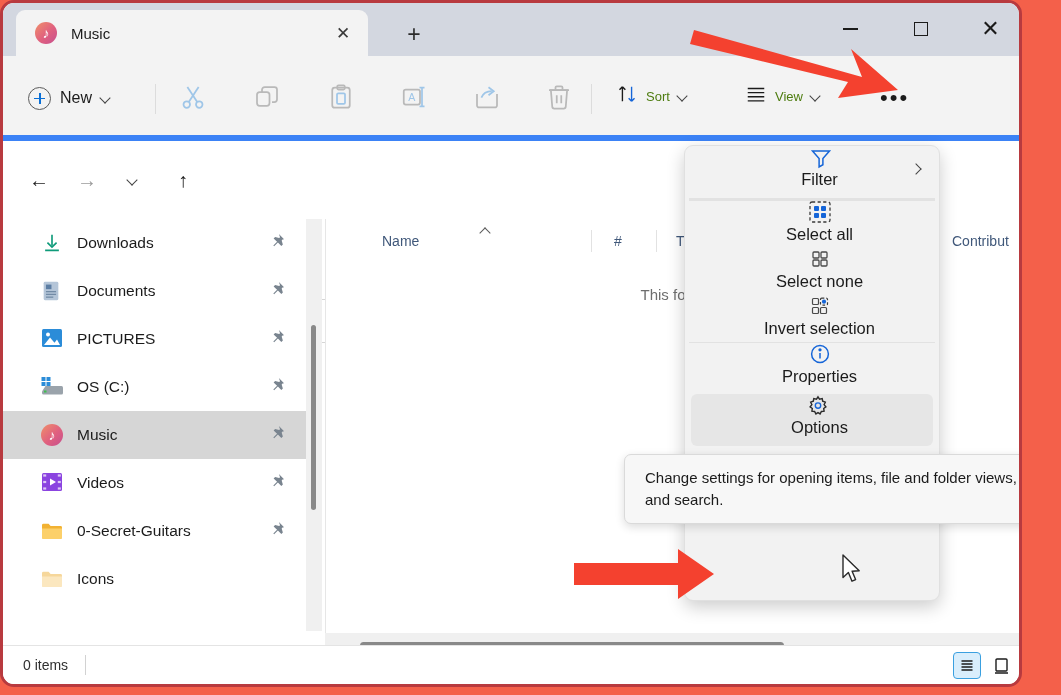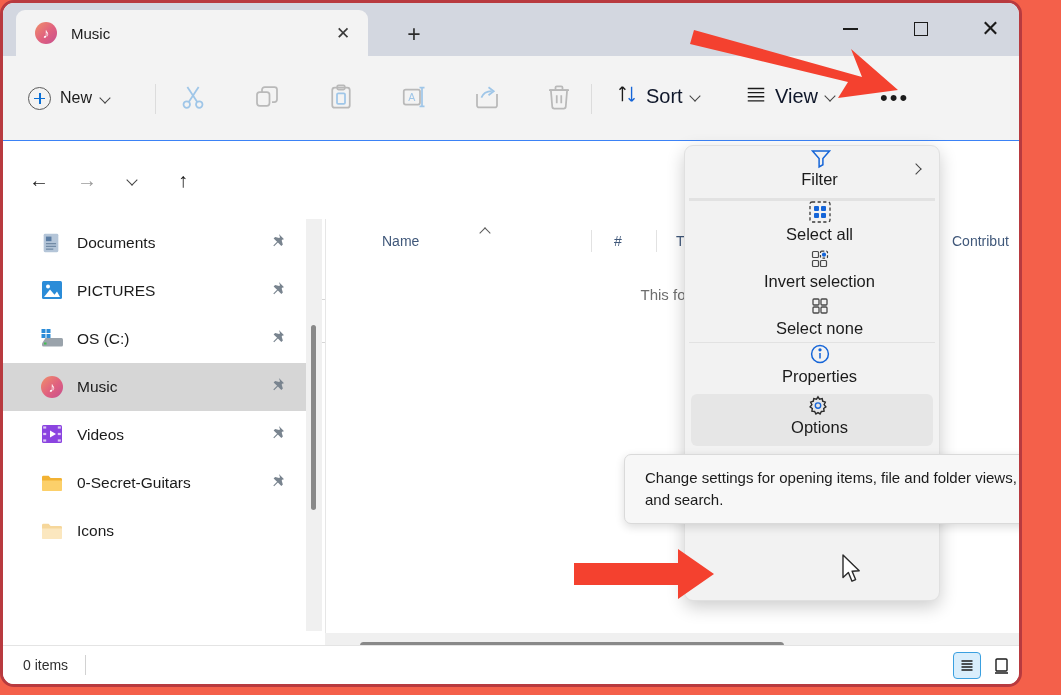--- a/index.html
+++ b/index.html
@@ -74,21 +74,21 @@
   #wc-close { left: 965px; }
   #wc-min .bar { width: 15px; height: 1.6px; background: #1b1b1b; }
   #wc-max .sq  { width: 14px; height: 14px; border: 1.6px solid #1b1b1b; }
   #wc-close .x { font-size: 22px; font-weight: 300; line-height: 18px; }
 
   
   #cmdbar {
     position: absolute; left: 0; top: 53px;
     width: 100%; height: 85px;
     background: #f3f3f3;
-    border-bottom: 1px solid #3b82f6;
+    border-bottom: 6px solid #3b82f6;
   }
   #new-btn {
     position: absolute; left: 25px; top: 24px;
     height: 36px; display: flex; align-items: center; gap: 9px;
   }
   #new-plus {
     width: 23px; height: 23px; border-radius: 50%;
     border: 1.4px solid #5b5b5b; position: relative;
   }
   #new-plus::before, #new-plus::after {
@@ -112,21 +112,21 @@
   #div1 { left: 152px; }
   #div2 { left: 588px; }
 
   .tbicon {
     position: absolute; top: 26px; width: 34px; height: 32px;
   }
   .tbicon svg { display: block; }
 
   #sort-btn { position: absolute; left: 613px; top: 27px; display: flex; align-items: center; gap: 8px; }
   #view-btn { position: absolute; left: 742px; top: 27px; display: flex; align-items: center; gap: 8px; }
-  #sort-label, #view-label { font-size: 20px; color: #0f172a; }
+  #sort-label, #view-label { font-size: 13px; color: #4d7c0f; }
   #more-btn {
     position: absolute; left: 877px; top: 34px;
     font-size: 22px; letter-spacing: 2px; color: #1b1b1b; line-height: 16px;
   }
 
   
   #navbar {
     position: absolute; left: 0; top: 139px;
     width: 100%; height: 77px;
     background: #ffffff;
@@ -449,20 +449,35 @@
         <svg width="22" height="22" viewBox="0 0 24 24" fill="none" stroke="#2b2b2b" stroke-width="1.7">
           <circle cx="10.5" cy="9.5" r="5.2"></circle>
             <line x1="6.6" y1="13.6" x2="2.8" y2="19.6"></line>
         </svg>
       </span>
     </div>
   </div>
 
   <div id="sidebar">
 
+    <div class="sb-item">
+      <span class="sb-ico">
+        <svg width="22" height="22" viewBox="0 0 24 24" fill="none" stroke="#0f9b7a" stroke-width="1.8">
+          <path d="M12 3v12"></path>
+            <path d="M7 11.5 12 16.4l5-4.9"></path>
+            <line x1="4.5" y1="20" x2="19.5" y2="20"></line>
+        </svg>
+      </span>
+      <span class="sb-label">Downloads</span>
+      <span class="sb-pin">
+        <svg width="18" height="18" viewBox="0 0 24 24" fill="#79848f">
+            <path d="M14.5 2.6 21.4 9.5l-2 .6-1.2 1.3 1.6 5.3-2 2-4.6-4.6-5 5-1.1-1 5-5-4.6-4.6 2-2 5.3 1.6 1.3-1.2z"></path>
+          </svg>
+      </span>
+    </div>
 
     <div class="sb-item">
       <span class="sb-ico">
         <svg width="20" height="22" viewBox="0 0 20 24">
           <rect x="2" y="2" width="16" height="20" rx="1.5" fill="#b4c5d8"></rect>
           <rect x="4.5" y="5" width="6" height="5" fill="#5b7da3"></rect>
           <rect x="4.5" y="12" width="11" height="1.4" fill="#728ba6"></rect>
           <rect x="4.5" y="15" width="11" height="1.4" fill="#728ba6"></rect>
           <rect x="4.5" y="18" width="8" height="1.4" fill="#728ba6"></rect>
         </svg>
@@ -637,42 +652,42 @@
             <rect x="12" y="5" width="5" height="5" rx="1" fill="#1565d8"></rect>
           <rect x="5" y="12" width="5" height="5" rx="1" fill="#1565d8"></rect>
             <rect x="12" y="12" width="5" height="5" rx="1" fill="#1565d8"></rect>
         </svg>
       </span>
       <span class="mi-label">Select all</span>
     </div>
 
     <div class="mi small">
       <span class="mi-ico">
+        <svg width="22" height="22" viewBox="0 0 22 22" fill="none" stroke="#4a4a4a" stroke-width="1.3">
+          <rect x="4" y="4" width="6" height="6" rx="1"></rect>
+            <rect x="12" y="4" width="6" height="6" rx="1"></rect>
+          <rect x="4" y="12" width="6" height="6" rx="1"></rect>
+            <rect x="12" y="12" width="6" height="6" rx="1"></rect>
+        </svg>
+      </span>
+      <span class="mi-label">Select none</span>
+    </div>
+
+    <div class="mi small">
+      <span class="mi-ico">
         <svg width="22" height="22" viewBox="0 0 22 22">
           <rect x="3.5" y="3.5" width="6" height="6" rx="1" fill="none" stroke="#4a4a4a" stroke-width="1.2"></rect>
           <rect x="11.5" y="3.2" width="7" height="7" rx="1.2" fill="none" stroke="#3a3a3a" stroke-width="1.2" stroke-dasharray="2.6 2"></rect>
           <circle cx="15" cy="6.7" r="2.1" fill="#1565d8"></circle>
           <rect x="3.5" y="12.5" width="6" height="6" rx="1" fill="none" stroke="#4a4a4a" stroke-width="1.2"></rect>
           <rect x="11.5" y="12.5" width="6" height="6" rx="1" fill="none" stroke="#4a4a4a" stroke-width="1.2"></rect>
         </svg>
       </span>
       <span class="mi-label">Invert selection</span>
     </div>
-
-    <div class="mi small">
-      <span class="mi-ico">
-        <svg width="22" height="22" viewBox="0 0 22 22" fill="none" stroke="#4a4a4a" stroke-width="1.3">
-          <rect x="4" y="4" width="6" height="6" rx="1"></rect>
-            <rect x="12" y="4" width="6" height="6" rx="1"></rect>
-          <rect x="4" y="12" width="6" height="6" rx="1"></rect>
-            <rect x="12" y="12" width="6" height="6" rx="1"></rect>
-        </svg>
-      </span>
-      <span class="mi-label">Select none</span>
-    </div>
     <div class="mdiv"></div>
 
     <div class="mi small">
       <span class="mi-ico">
         <svg width="22" height="22" viewBox="0 0 22 22" fill="none" stroke="#1565d8" stroke-width="1.5">
           <circle cx="11" cy="11" r="8.4"></circle>
             <line x1="11" y1="10" x2="11" y2="15.6"></line>
             <circle cx="11" cy="6.8" r="0.9" fill="#1565d8"></circle>
         </svg>
       </span>

